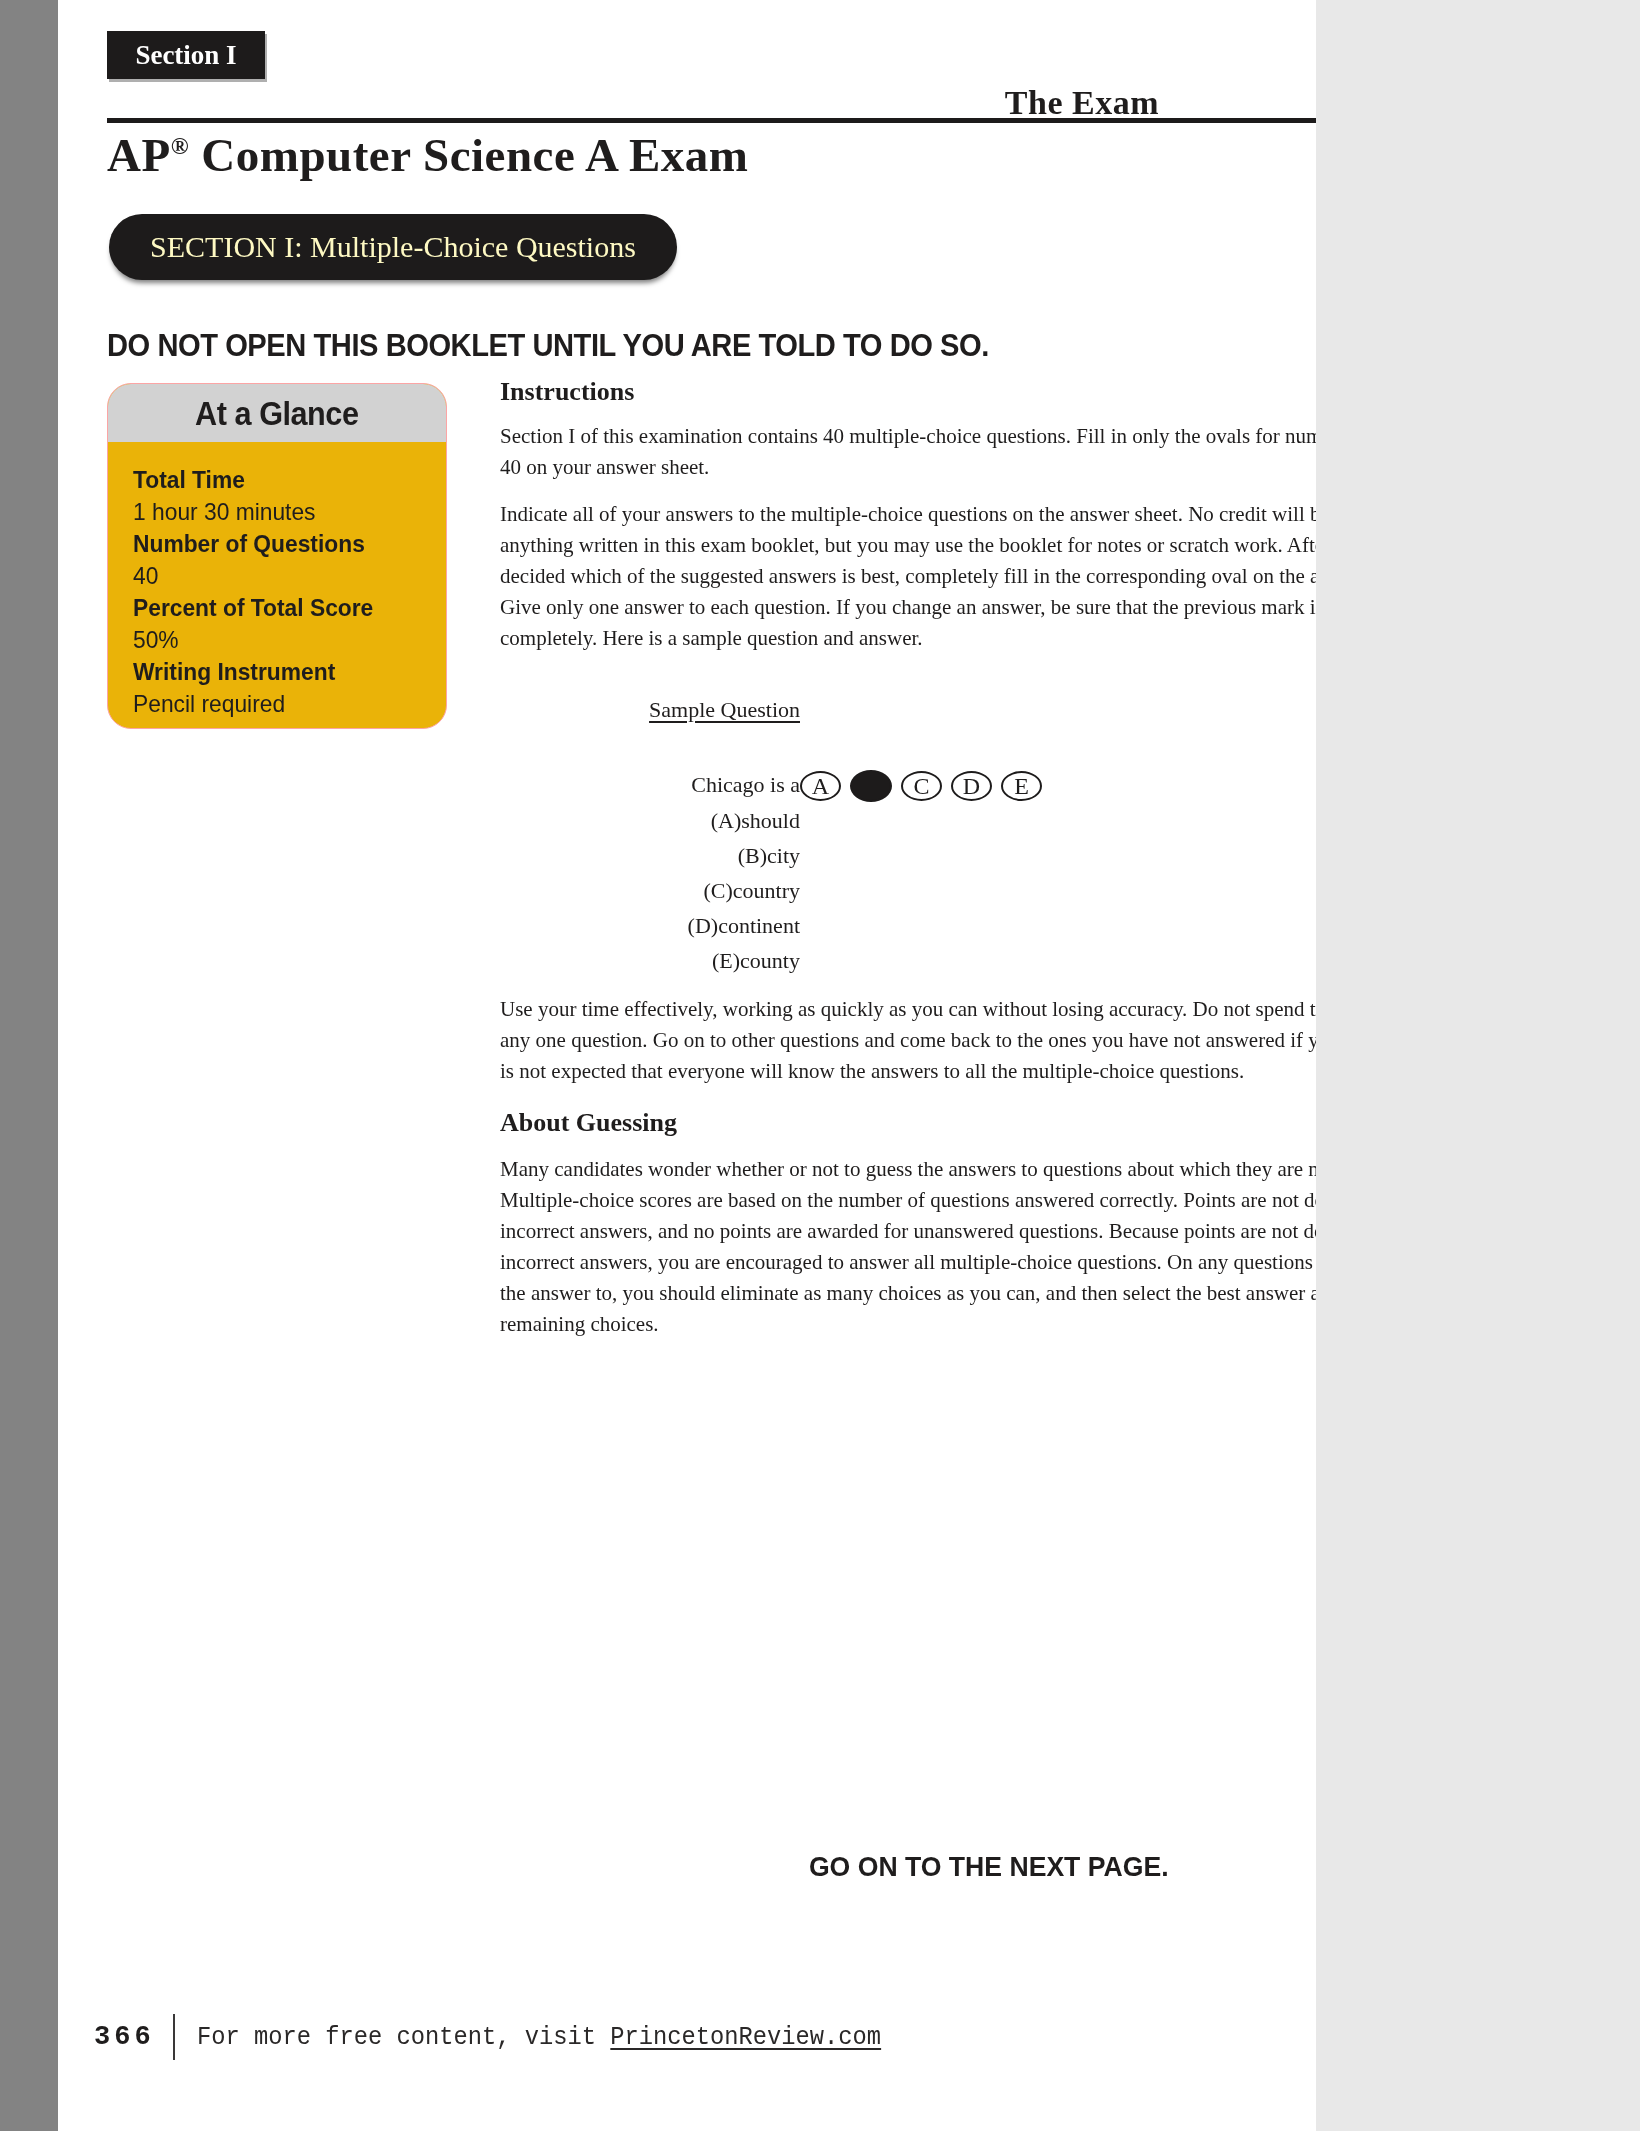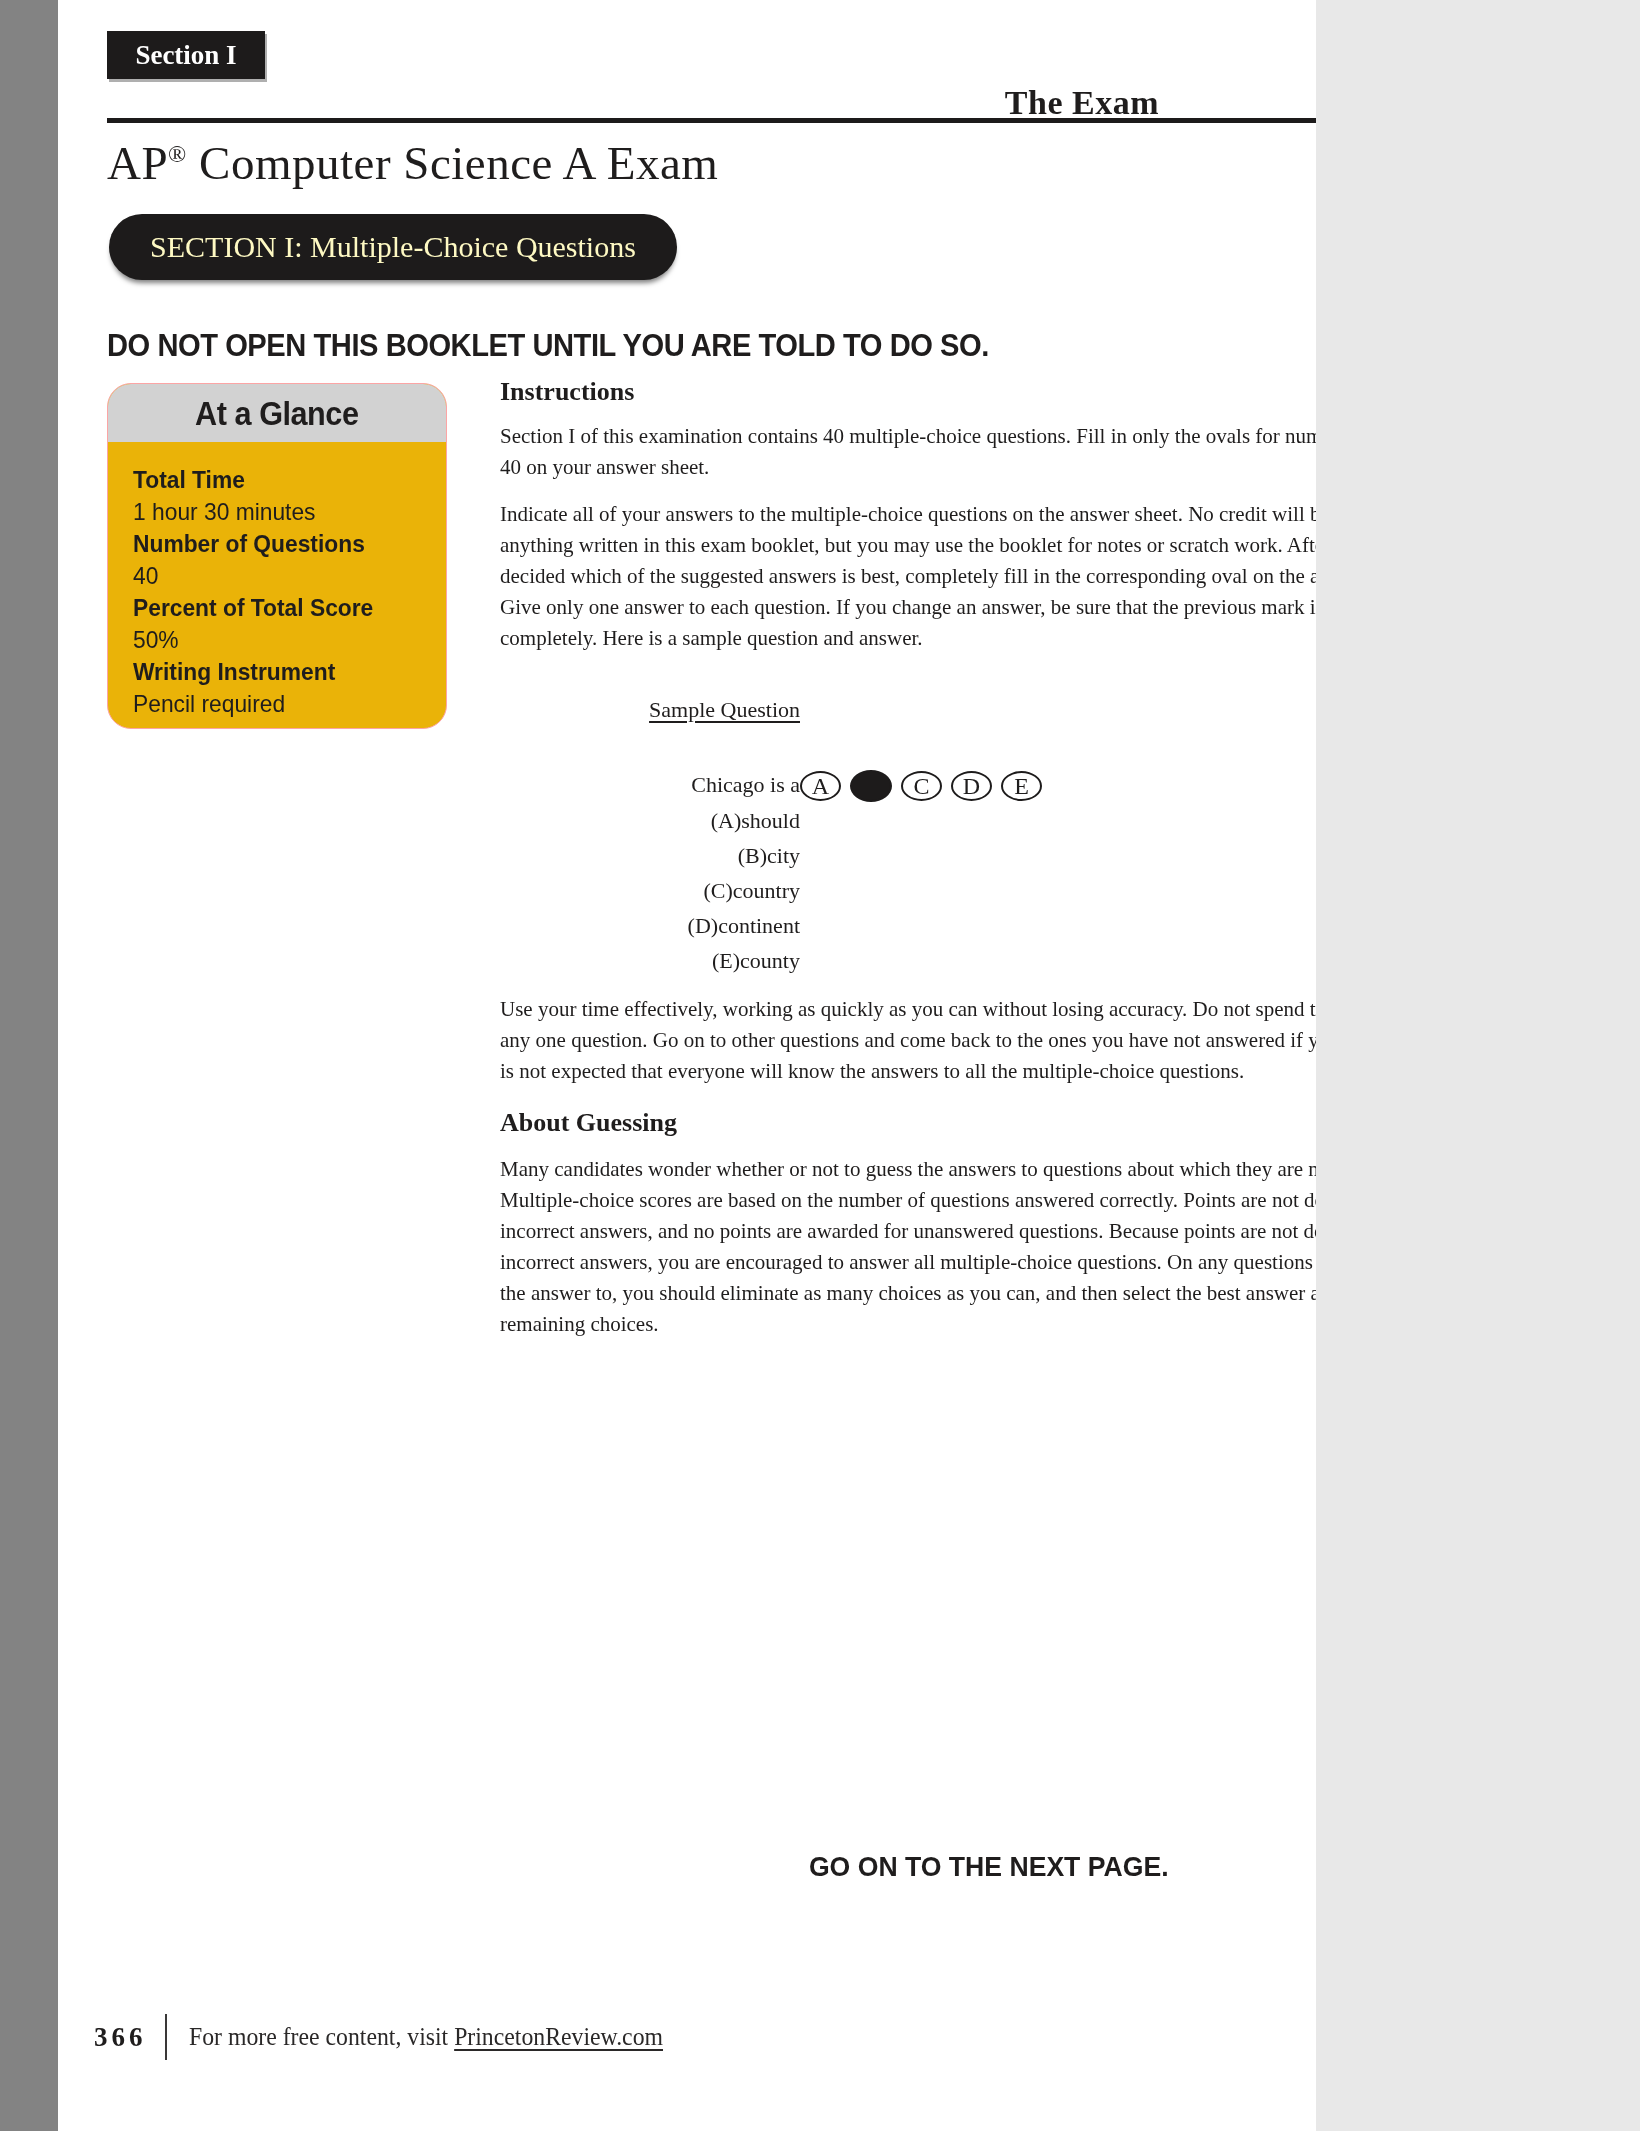--- a/index.html
+++ b/index.html
@@ -38,22 +38,22 @@
     letter-spacing: 0.5px;
   }
   .header-rule {
     position: absolute;
     top: 118px; left: 107px;
     width: 1376px; height: 5px;
     background: #1d1b1b;
   }
   .page-title {
     position: absolute;
-    top: 136px; left: 107px;
-    font-weight: normal;
+    top: 128px; left: 107px;
+    font-weight: bold;
     font-size: 47px;
     letter-spacing: 0.5px;
   }
   .page-title sup {
     font-size: 24px;
     vertical-align: super;
     line-height: 0;
   }
   .section-banner {
     position: absolute;
@@ -172,21 +172,21 @@
     font-size: 28px;
     transform: scaleX(0.95);
     transform-origin: right center;
     white-space: nowrap;
   }
   .footer {
     position: absolute;
     left: 94px; top: 2014px;
     display: flex;
     align-items: center;
-    font-family: Liberation Serif, serif;
+    font-family: Liberation Mono, monospace;
   }
   .page-num {
     font-weight: bold;
     font-size: 27px;
     letter-spacing: 4px;
   }
   .footer-divider {
     width: 2px; height: 46px;
     background: #3a3838;
     margin: 0 22px 0 18px;

